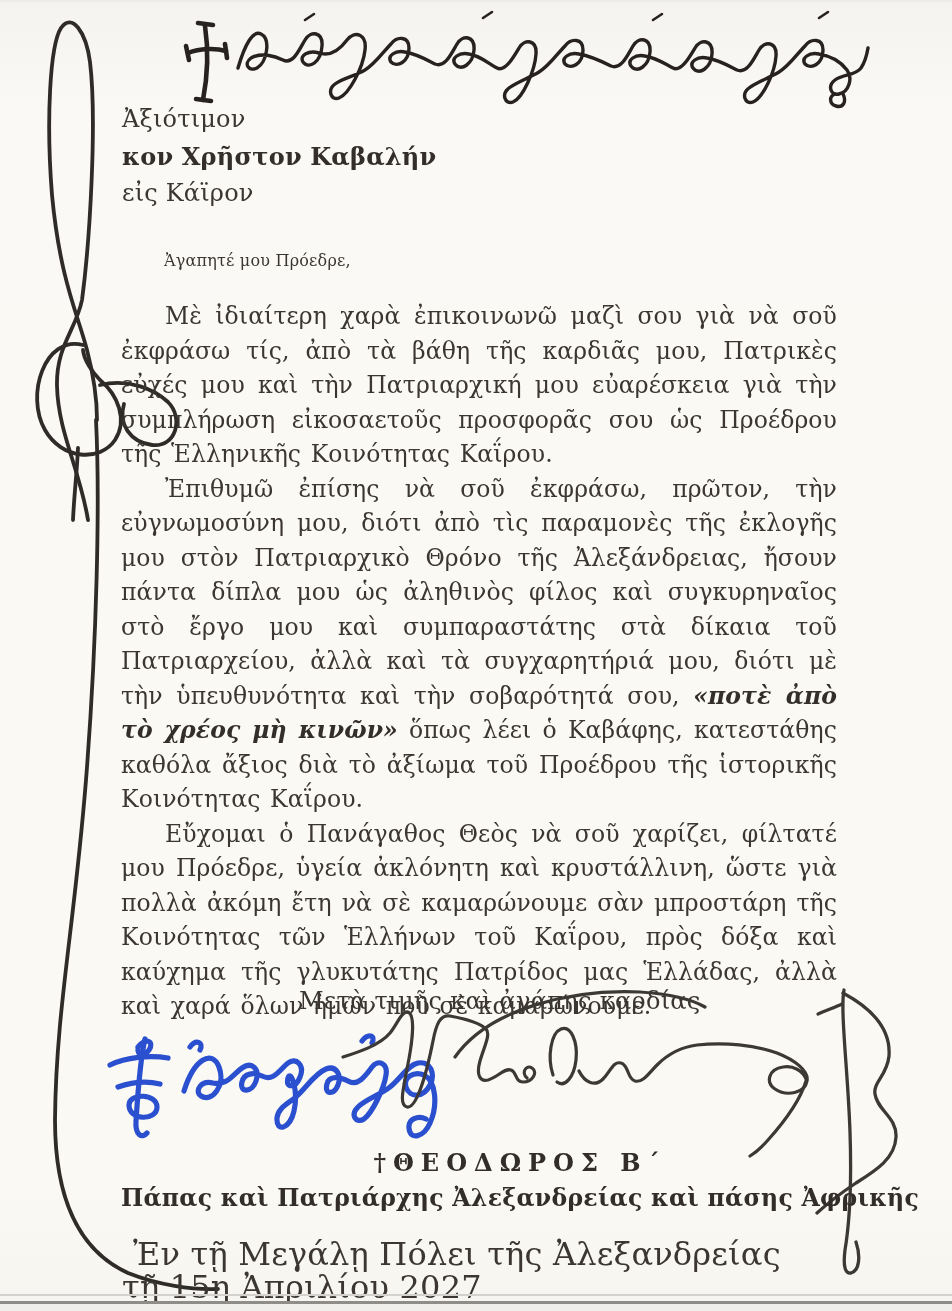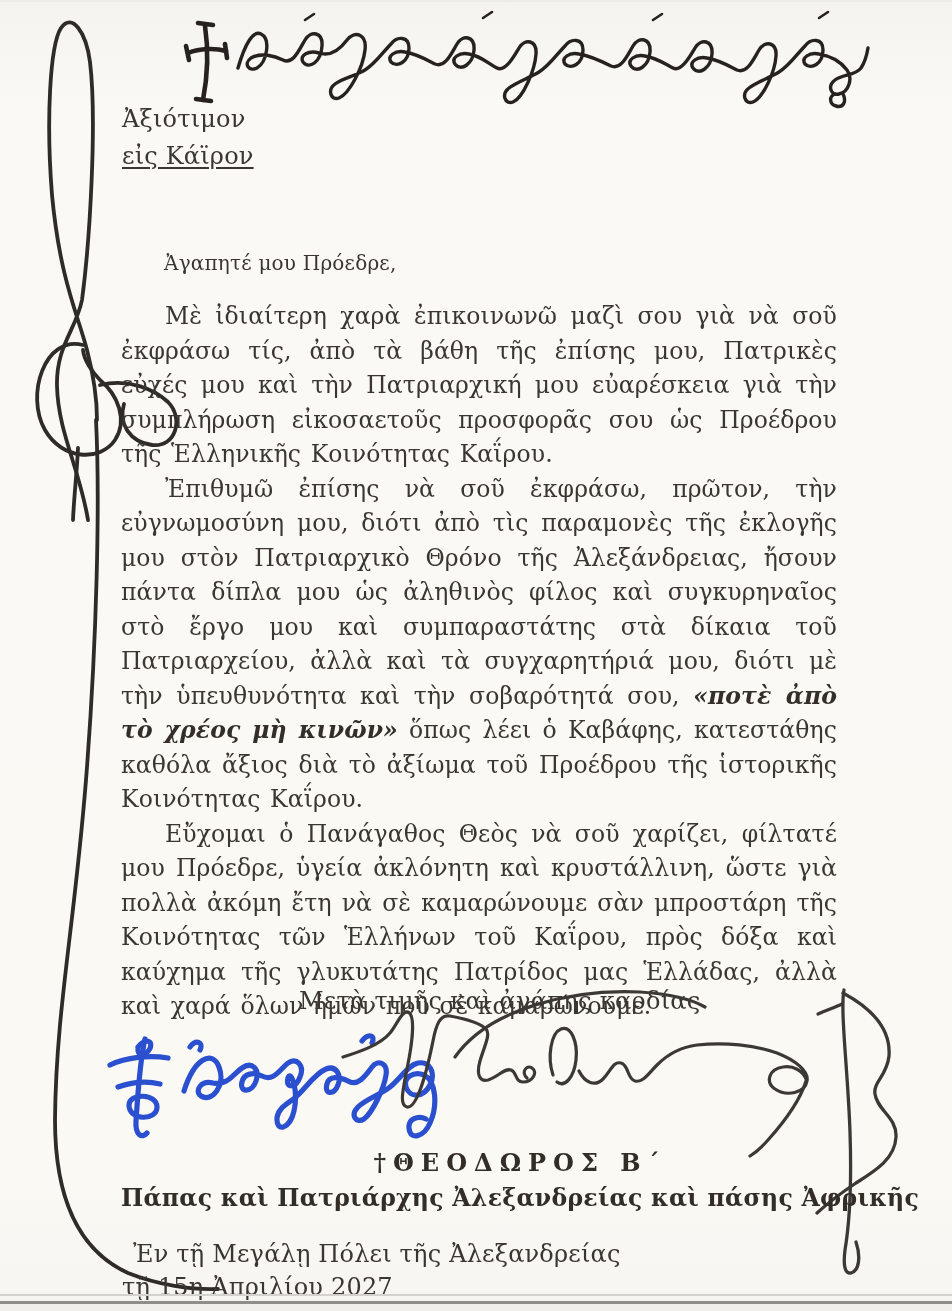--- a/index.html
+++ b/index.html
@@ -15,24 +15,24 @@
     overflow:hidden;
     color:#3b3631;
   }
   svg{display:block;}
   .overlay{position:absolute;pointer-events:none;}
   .recipient{
     position:absolute;left:122px;top:101px;
     font-size:24px;line-height:37px;letter-spacing:.2px;
   }
   .recipient .bold{font-weight:bold;color:#332e29;}
-  .recipient .underlined{text-decoration:underline;text-underline-offset:3px;text-align:right;}
+  .recipient .underlined{text-underline-offset:3px;}
   .salutation{
     position:absolute;left:164px;top:251px;
-    font-size:20px;letter-spacing:.2px;
+    font-size:16px;letter-spacing:.2px;
   }
   .body-text{
     position:absolute;left:121px;top:299px;width:716px;
     font-size:23.5px;line-height:34.5px;
     text-align:justify;word-spacing:2px;letter-spacing:.1px;
   }
   .body-text p{margin:0;text-indent:44px;}
   .quote{font-weight:bold;font-style:italic;color:#332e29;}
   .closing{
     position:absolute;left:299px;top:987px;
@@ -43,21 +43,21 @@
     text-align:center;color:#332d28;
   }
   .sig-name{
     font-size:24px;font-weight:bold;letter-spacing:7px;
   }
   .sig-title{
     margin-top:7px;font-size:23.5px;font-weight:bold;letter-spacing:.3px;
   }
   .dateline{
     position:absolute;left:122px;top:1238px;
-    font-size:24px;line-height:33px;letter-spacing:.2px;
+    font-size:32px;line-height:33px;letter-spacing:.2px;
   }
   .dateline .place{padding-left:11px;}
   .scan-line-light{position:absolute;left:0;top:1294px;width:952px;height:2px;background:#d4d2ce;}
   .scan-line-dark{position:absolute;left:0;top:1301px;width:952px;height:3px;background:#8f8d8a;}
   .scan-foot{position:absolute;left:0;top:1304px;width:952px;height:7px;background:#f0efeb;}
   .scan-top{position:absolute;left:0;top:0;width:952px;height:2px;background:#ecebe8;}
 </style>
 </head>
 <body>
 
@@ -92,27 +92,28 @@
   <svg class="overlay" style="left:0;top:0;" width="952" height="1311" viewBox="0 0 952 1311" fill="none" stroke="#2f2b28" stroke-linecap="round" stroke-linejoin="round" stroke-width="3.8">
     <path d="M 88 520 C 80 470 58 432 57 386 C 56 346 76 330 82 300 C 90 240 97 120 90 62 C 86 32 72 12 61 28 C 50 45 46 120 52 195 C 60 280 78 315 87 350 C 93 373 97 395 97 420"></path>
     <path d="M 83 345 C 45 335 25 395 45 430 C 62 460 100 462 115 440 C 128 420 118 395 100 380 C 92 372 84 360 83 350"></path>
     <path d="M 100 385 C 130 378 155 390 168 402 C 184 418 176 448 152 445 C 130 442 118 424 124 404"></path>
     <path d="M 78 448 C 77 472 74 496 73 520"></path>
     <path d="M 96 420 C 100 500 97 640 86 780 C 74 930 56 1010 55 1120 C 55 1205 82 1252 128 1273 C 158 1285 192 1290 218 1289"></path>
   </svg>
 
   <div class="recipient">
     <div>Ἀξιότιμον</div>
+    <div class="bold">κον Χρῆστον Καβαλήν</div>
     <div class="underlined">εἰς Κάϊρον</div>
   </div>
 
   <div class="salutation">Ἀγαπητέ μου Πρόεδρε,</div>
 
   <div class="body-text">
-    <p><span>Μὲ ἰδιαίτερη χαρὰ ἐπικοινωνῶ μαζὶ σου γιὰ νὰ σοῦ ἐκφράσω τίς, ἀπὸ τὰ βάθη τῆς ἐπίσης μου, Πατρικὲς εὐχές μου καὶ τὴν Πατριαρχική μου εὐαρέσκεια γιὰ τὴν συμπλήρωση εἰκοσαετοῦς προσφορᾶς σου ὡς Προέδρου τῆς Ἑλληνικῆς Κοινότητας Καΐρου.</span></p>
+    <p><span>Μὲ ἰδιαίτερη χαρὰ ἐπικοινωνῶ μαζὶ σου γιὰ νὰ σοῦ ἐκφράσω τίς, ἀπὸ τὰ βάθη τῆς καρδιᾶς μου, Πατρικὲς εὐχές μου καὶ τὴν Πατριαρχική μου εὐαρέσκεια γιὰ τὴν συμπλήρωση εἰκοσαετοῦς προσφορᾶς σου ὡς Προέδρου τῆς Ἑλληνικῆς Κοινότητας Καΐρου.</span></p>
     <p><span>Ἐπιθυμῶ ἐπίσης νὰ σοῦ ἐκφράσω, πρῶτον, τὴν εὐγνωμοσύνη μου, διότι ἀπὸ τὶς παραμονὲς τῆς ἐκλογῆς μου στὸν Πατριαρχικὸ Θρόνο τῆς Ἀλεξάνδρειας, ἤσουν πάντα δίπλα μου ὡς ἀληθινὸς φίλος καὶ συγκυρηναῖος στὸ ἔργο μου καὶ συμπαραστάτης στὰ δίκαια τοῦ Πατριαρχείου, ἀλλὰ καὶ τὰ συγχαρητήριά μου, διότι μὲ τὴν ὑπευθυνότητα καὶ τὴν σοβαρότητά σου, </span><span class="quote">«ποτὲ ἀπὸ τὸ χρέος μὴ κινῶν»</span><span> ὅπως λέει ὁ Καβάφης, κατεστάθης καθόλα ἄξιος διὰ τὸ ἀξίωμα τοῦ Προέδρου τῆς ἱστορικῆς Κοινότητας Καΐρου.</span></p>
     <p><span>Εὔχομαι ὁ Πανάγαθος Θεὸς νὰ σοῦ χαρίζει, φίλτατέ μου Πρόεδρε, ὑγεία ἀκλόνητη καὶ κρυστάλλινη, ὥστε γιὰ πολλὰ ἀκόμη ἔτη νὰ σὲ καμαρώνουμε σὰν μπροστάρη τῆς Κοινότητας τῶν Ἑλλήνων τοῦ Καΐρου, πρὸς δόξα καὶ καύχημα τῆς γλυκυτάτης Πατρίδος μας Ἑλλάδας, ἀλλὰ καὶ χαρά ὅλων ἡμῶν ποὺ σὲ καμαρώνουμε.</span></p>
   </div>
 
   <div class="closing">Μετὰ τιμῆς καὶ ἀγάπης καρδίας</div>
 
   <svg class="overlay" style="left:100px;top:1025px;" width="340" height="125" viewBox="0 0 340 125" fill="none" stroke="#2b50cf" stroke-linecap="round" stroke-linejoin="round" stroke-width="5.2">
     <g>
       <path d="M 45 14 C 40 34 38 66 36 96 C 35 110 42 114 47 108"></path>
       <path d="M 38 22 C 45 12 55 16 49 25 C 44 32 37 30 38 24"></path>

